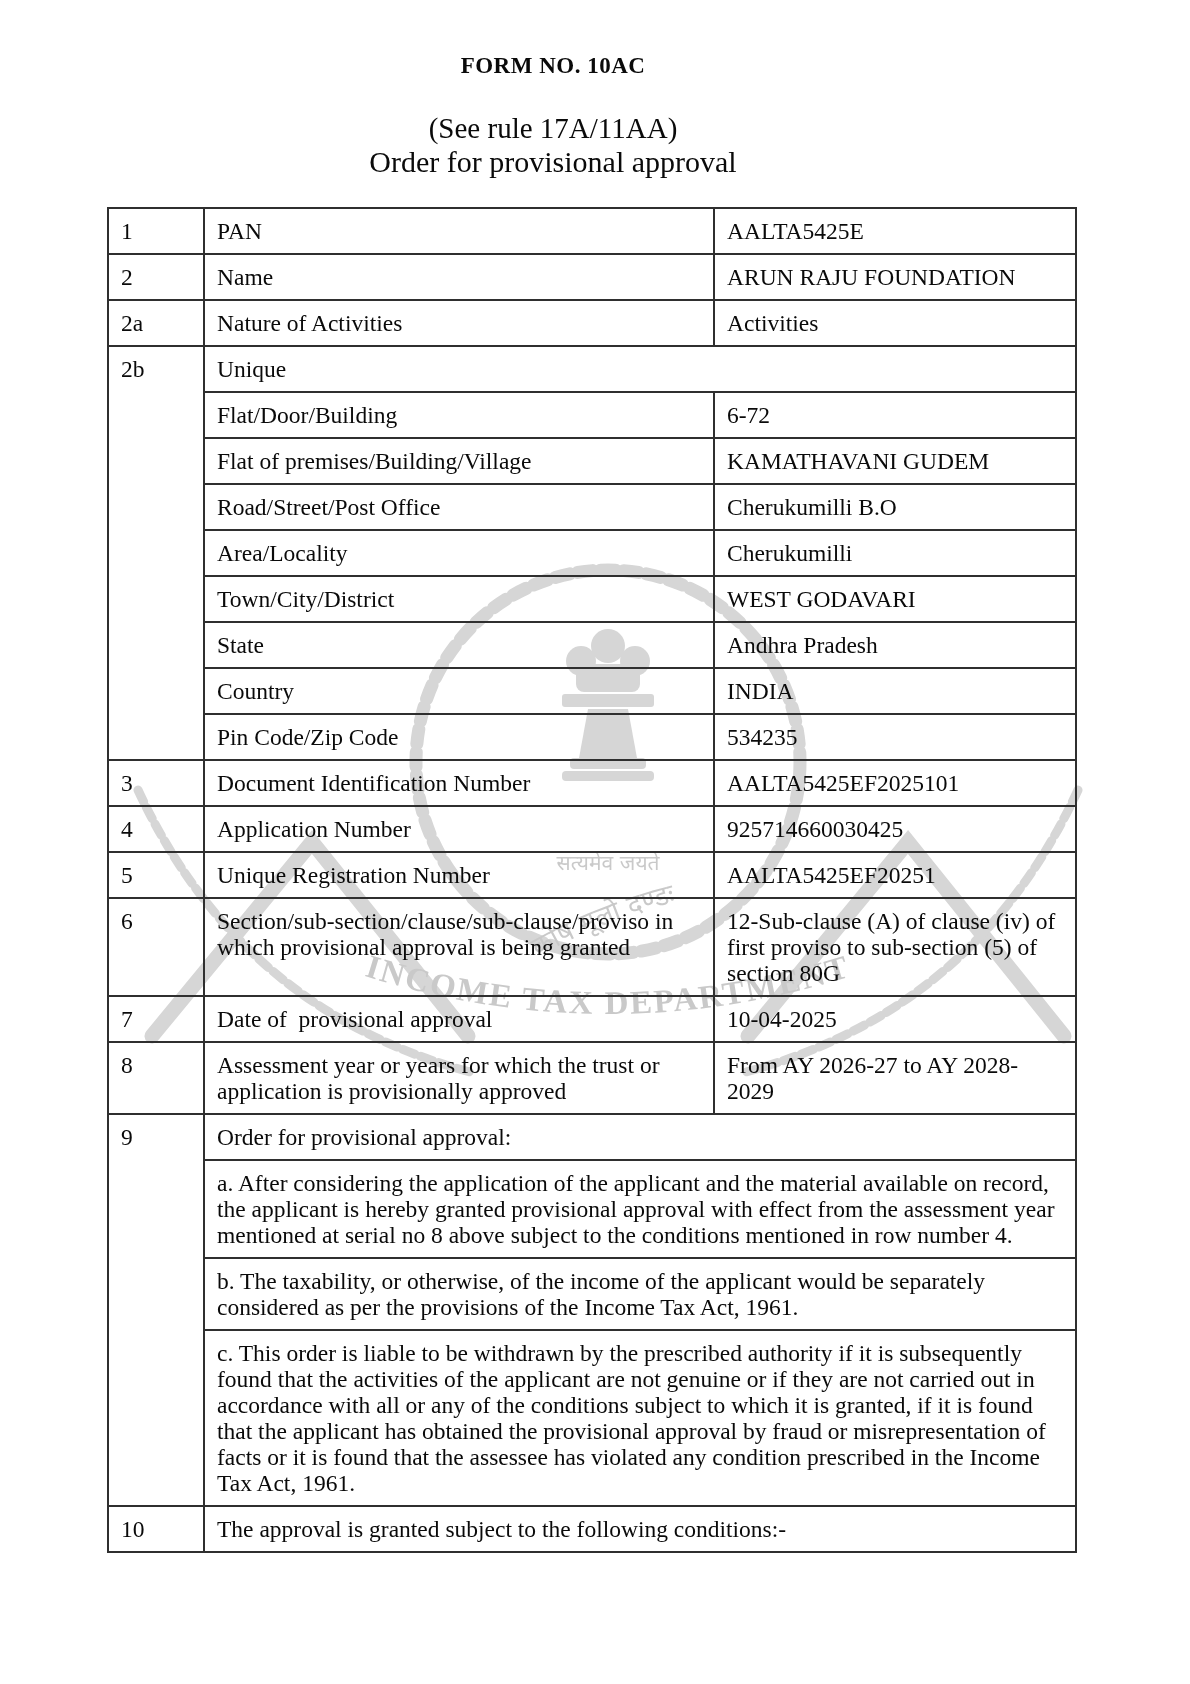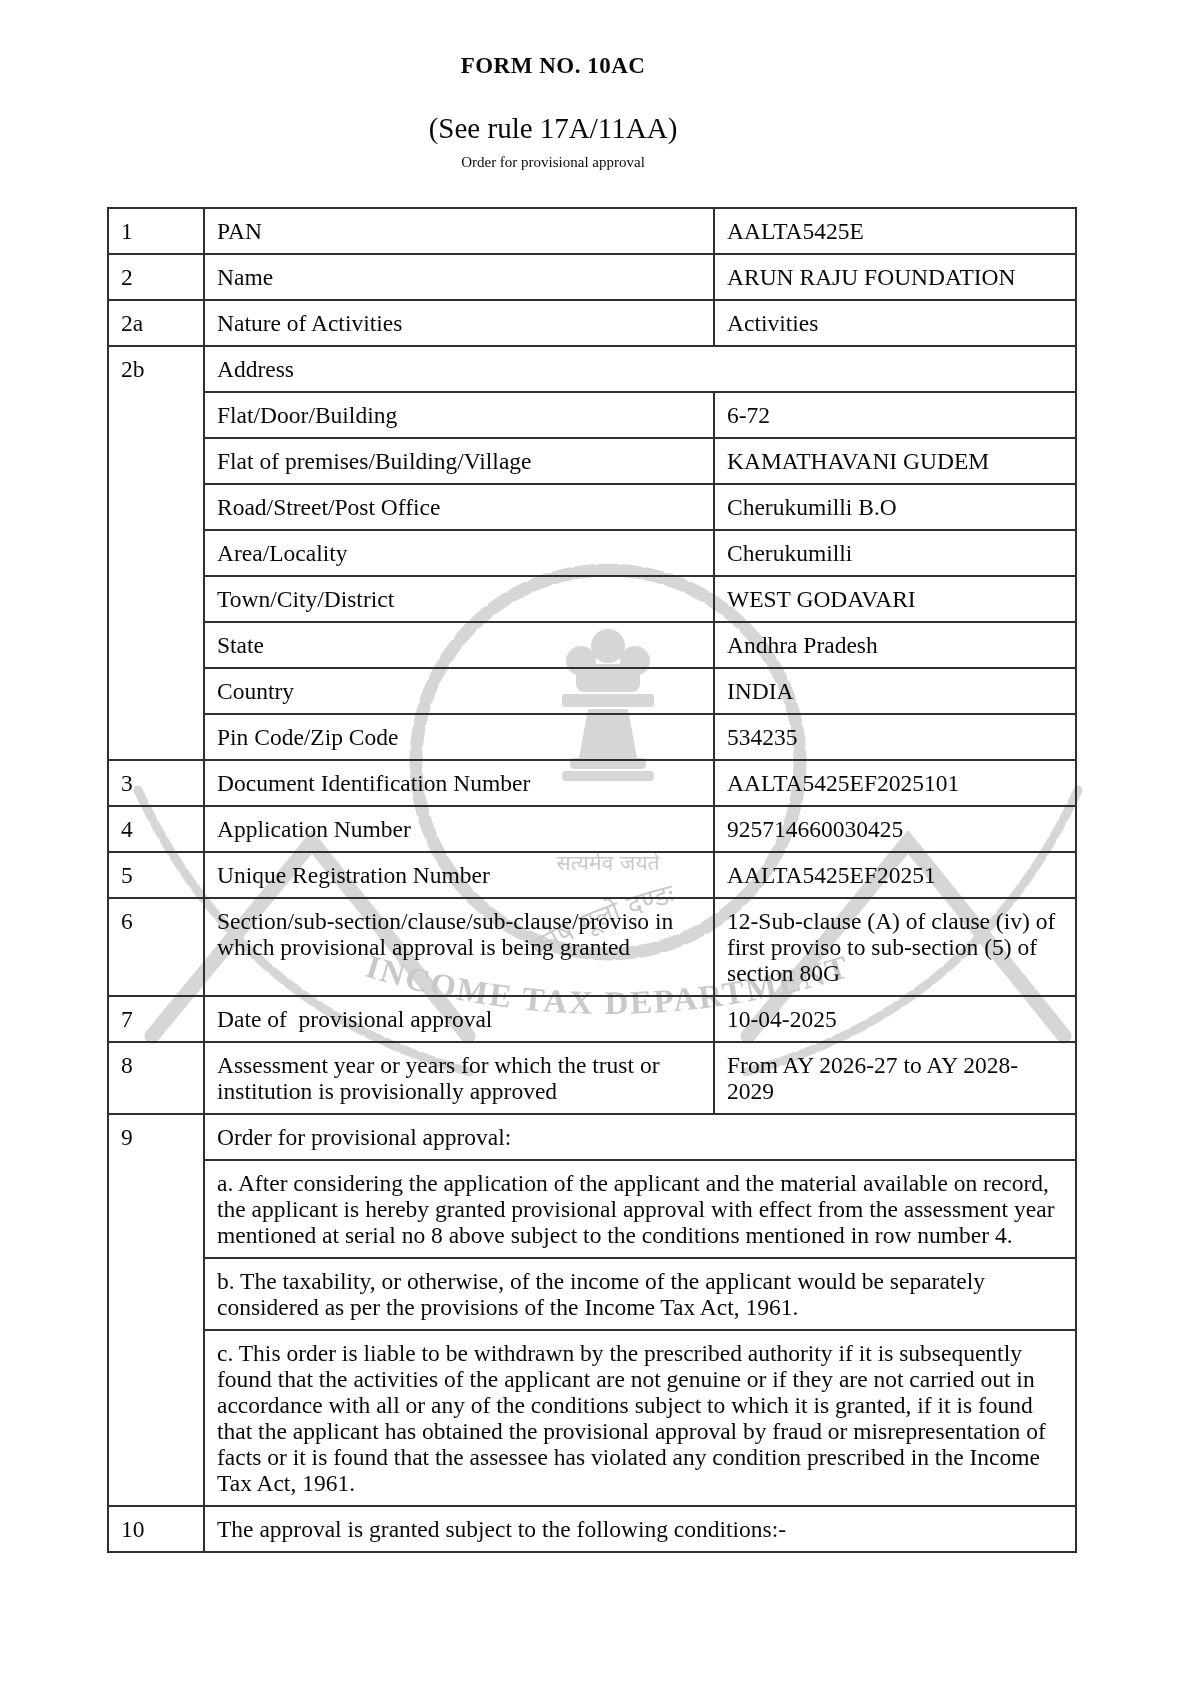--- a/index.html
+++ b/index.html
@@ -28,21 +28,21 @@
     text-align:center;
   }
   .form-title {
     margin:46px 0 0 0;
     font-size:23px;
     font-weight:bold;
     line-height:40px;
     letter-spacing:0.5px;
   }
   .form-sub1 { margin-top:29px; font-size:29px; line-height:26px; }
-  .form-sub2 { margin-top:8px;  font-size:15px; line-height:26px; }
+  .form-sub2 { margin-top:8px;  font-size:30px; line-height:26px; }
 
   
   .form-table {
     position:relative; z-index:1;
     margin:32px 0 0 107px;
     border-collapse:collapse;
     table-layout:fixed;
     width:968px;
     background:transparent;
   }
@@ -126,21 +126,21 @@
         <td>ARUN RAJU FOUNDATION</td>
       </tr>
       <tr>
         <td>2a</td>
         <td>Nature of Activities</td>
         <td>Activities</td>
       </tr>
 
       <tr>
         <td rowspan="9">2b</td>
-        <td colspan="2">Address</td>
+        <td colspan="2">Unique</td>
       </tr>
       <tr>
         <td>Flat/Door/Building</td>
         <td>6-72</td>
       </tr>
       <tr>
         <td>Flat of premises/Building/Village</td>
         <td>KAMATHAVANI GUDEM</td>
       </tr>
       <tr>
@@ -188,21 +188,21 @@
         <td>Section/sub-section/clause/sub-clause/proviso in which provisional approval is being granted</td>
         <td>12-Sub-clause (A) of clause (iv) of first proviso to sub-section (5) of section 80G</td>
       </tr>
       <tr>
         <td>7</td>
         <td>Date of  provisional approval</td>
         <td>10-04-2025</td>
       </tr>
       <tr>
         <td>8</td>
-        <td>Assessment year or years for which the trust or institution is provisionally approved</td>
+        <td>Assessment year or years for which the trust or application is provisionally approved</td>
         <td>From AY 2026-27 to AY 2028-2029</td>
       </tr>
 
       <tr>
         <td rowspan="4">9</td>
         <td colspan="2">Order for provisional approval:</td>
       </tr>
       <tr>
         <td colspan="2">a. After considering the application of the applicant and the material available on record, the applicant is hereby granted provisional approval with effect from the assessment year mentioned at serial no 8 above subject to the conditions mentioned in row number 4.</td>
       </tr>

